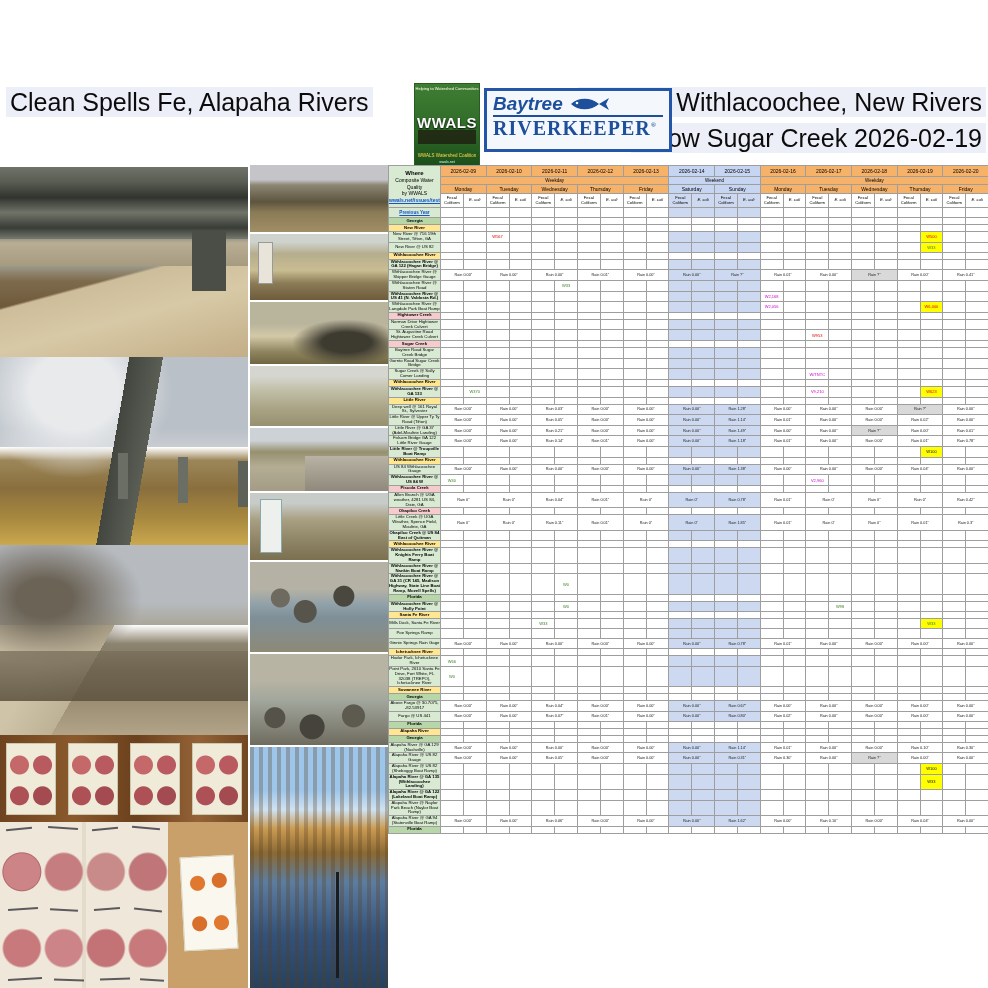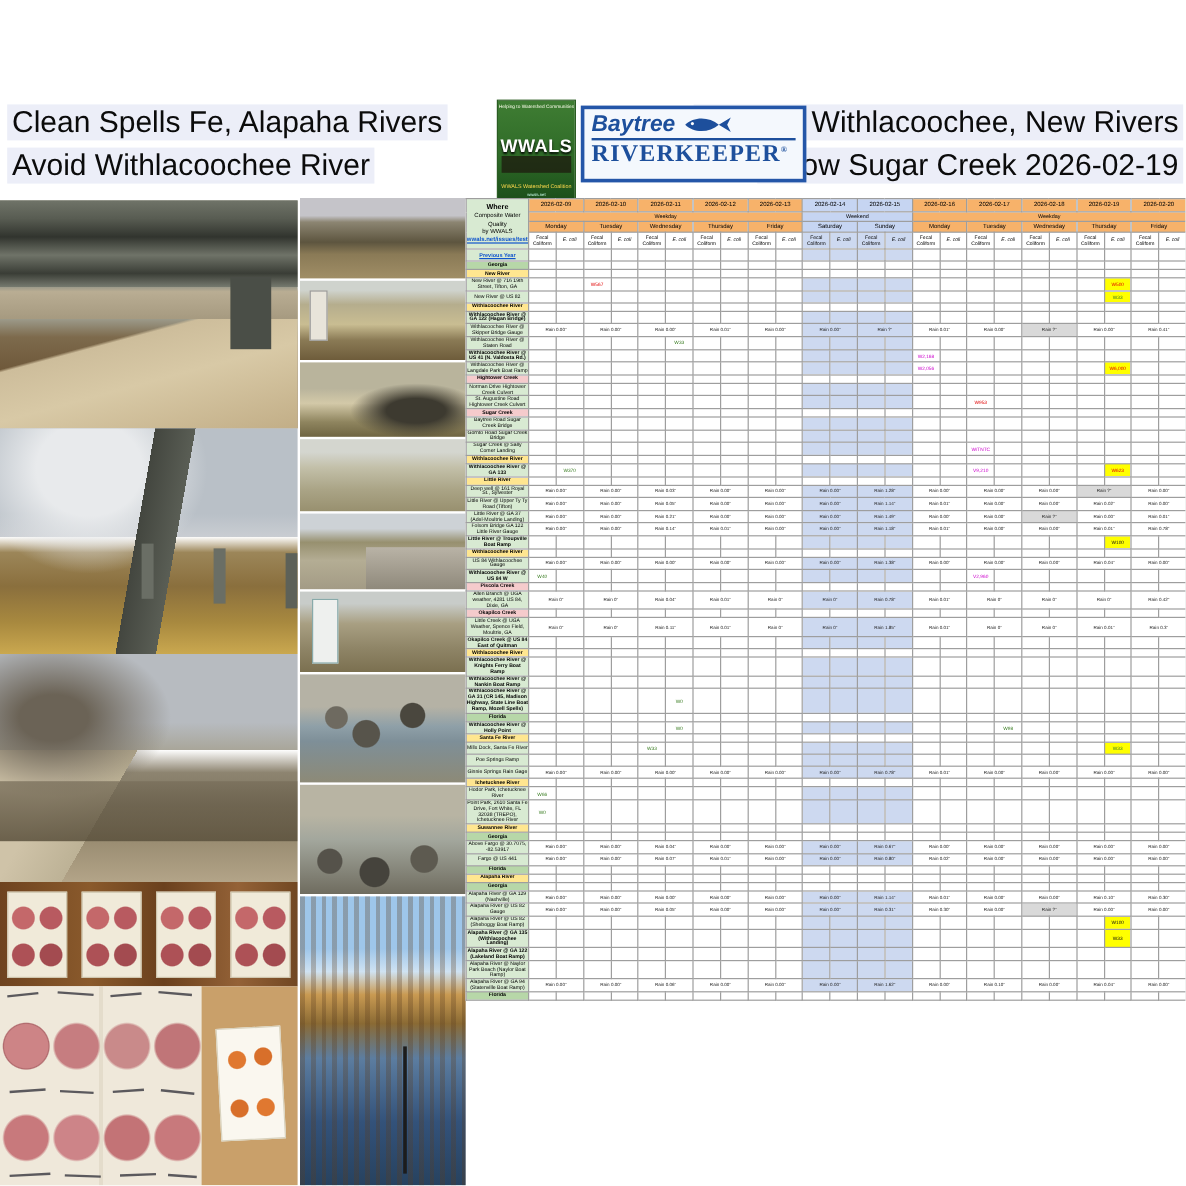--- a/index.html
+++ b/index.html
@@ -157,21 +157,20 @@
   td.hl{background:#ffff00;}
   .vr{color:#e00000;} .vm{color:#cc00cc;} .vg{color:#3a7d22;} .vk{color:#111;}
 </style>
 </head>
 <body>
 
 <div id="canvas">
 
   <div id="title-left" class="title-block">
     <div><span>Clean Spells Fe, Alapaha Rivers</span></div>
-    <div><span>Avoid Withlacoochee River</span></div>
   </div>
   <div id="title-right" class="title-block">
     <div><span>Cleaner Withlacoochee, New Rivers</span></div>
     <div><span>below Sugar Creek 2026-02-19</span></div>
   </div>
 
   <div id="logo">
     <div id="wwals-badge">
       <div class="w-top">Helping to Watershed Communities</div>
       <div class="w-band"></div>

